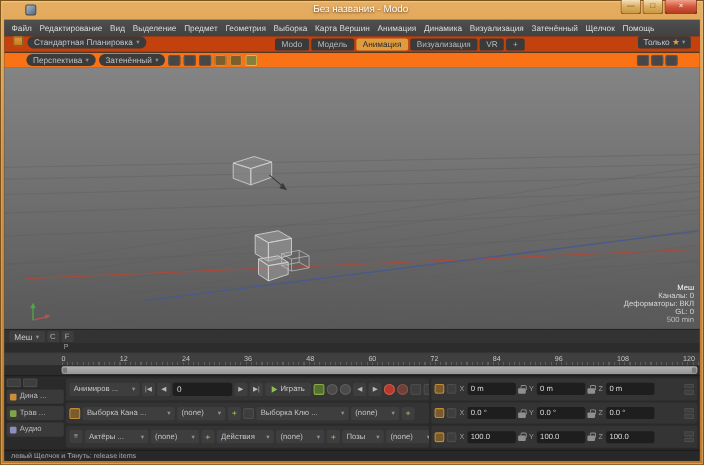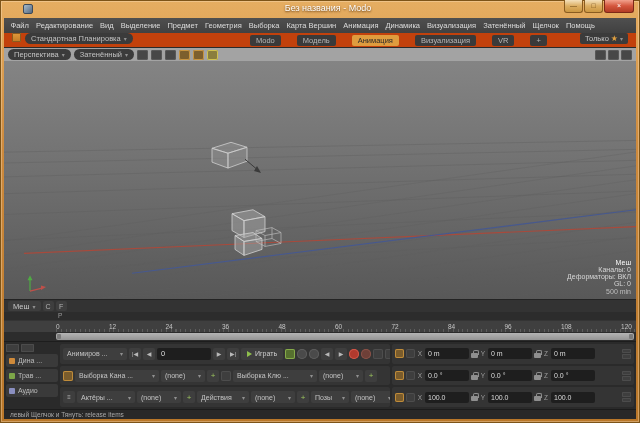--- a/index.html
+++ b/index.html
@@ -17,26 +17,26 @@
     background:linear-gradient(#f4e0bb,#dcae62 50%,#cc9843);color:#6b4613;font-size:7px;line-height:11px;text-align:center;cursor:default}
   .win-btn.close{width:30px;background:linear-gradient(#f2a28d,#d4563d 50%,#b23c25);color:#fff;border-color:#7c2817}
   
   .content{position:absolute;left:4px;right:4px;top:18px;bottom:4px;display:flex;flex-direction:column;background:#2e2e2e}
   .menubar{height:15px;flex:none;background:linear-gradient(#4f4f4f,#414141);display:flex;align-items:center;padding:0 3px;overflow:hidden}
   .menu-item{font-size:7.5px;color:#dcdcdc;padding:0 3.5px;line-height:13px;white-space:nowrap}
   .layoutbar{height:14px;flex:none;background:#c2410c;display:flex;gap:4px;padding:0 8px;position:relative}
   .layout-grid-icon{width:9px;height:9px;border-radius:1px;background:linear-gradient(#e09a3c,#c07a25);box-shadow:inset 0 0 0 1px #8a5a1e}
   .pill{background:#3b3b3b;border-radius:7px;color:#c2c2c2;font-size:7.5px;height:11px;display:inline-flex;align-items:center;gap:3px;padding:0 6px;white-space:nowrap}
   .caret{font-size:6px;color:#909090}
-  .layout-tabs{position:absolute;left:246px;top:2px;display:flex;gap:16px}
+  .layout-tabs{position:absolute;left:246px;top:2px;display:flex;gap:2px}
   .layout-tab{font-size:7.5px;color:#b8b8b8;background:#3a3a3a;border-radius:2px;padding:1px 6px;line-height:9px;white-space:nowrap}
   .layout-tab.active{background:#df9c3e;color:#2a2a2a}
   .only-btn{margin-left:auto;display:flex;align-items:center;gap:2px;background:#3b3b3b;border-radius:2px;height:11px;padding:0 5px;font-size:7.5px;color:#c8c8c8}
   .star{color:#e0a040;font-size:8px;line-height:8px}
-  .viewbar{height:14px;flex:none;background:#a3a3a3;border-top:1px solid #2a2a2a;display:flex;align-items:center;gap:3px;padding:0 4px}
+  .viewbar{height:14px;flex:none;background:#f97316;border-top:1px solid #2a2a2a;display:flex;align-items:center;gap:3px;padding:0 20px}
   .vb-icon{width:11px;height:10px;background:#474747;border-radius:2px;box-shadow:inset 0 0 0 1px #585858}
   .vb-icon.orange{background:#7d5f2d;box-shadow:inset 0 0 0 1px #c89440}
   .vb-icon.yellow{background:#8a7e3e;box-shadow:inset 0 0 0 1px #cfc14f}
   .vb-right{margin-left:auto;display:flex;gap:2px}
   
   .viewport{flex:1;position:relative;background:linear-gradient(#848484,#717171 45%,#585858);overflow:hidden}
   .viewport svg{position:absolute;inset:0;width:100%;height:100%}
   .vp-info{position:absolute;right:5px;bottom:4px;text-align:right;font-size:7px;line-height:7.3px;color:#d6d6d6}
   .vp-line{display:block}
   .vp-line:first-child{color:#fbfbfb}

